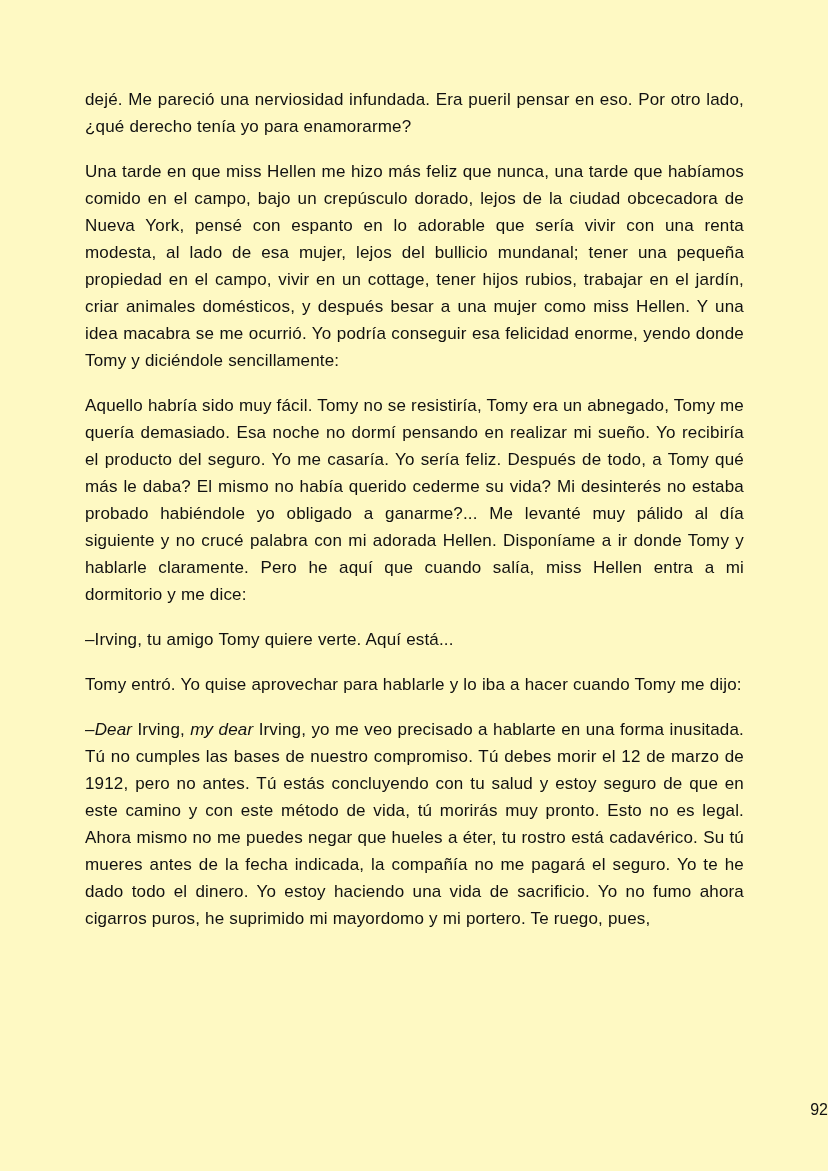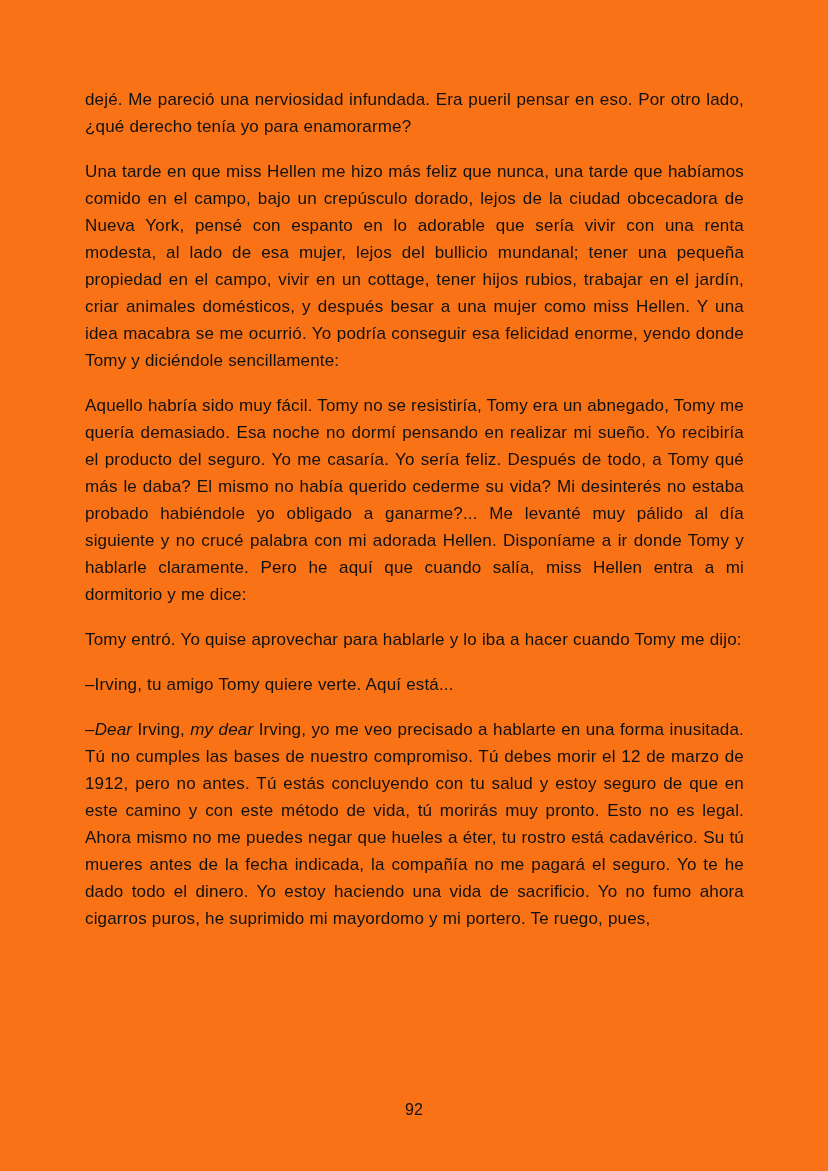--- a/index.html
+++ b/index.html
@@ -12,21 +12,21 @@
     width: 828px;
     height: 1171px;
     position: relative;
     font-family: "Liberation Sans", sans-serif;
     color: #000000;
     overflow: hidden;
   }
   .page {
     position: absolute;
     inset: 0;
-    background: #f97316;
+    background: #fef9c3;
   }
   .text-column {
     position: absolute;
     left: 85px;
     top: 86px;
     width: 659px;
   }
   .para {
     margin: 0 0 18px 0;
     font-size: 17px;
@@ -43,44 +43,44 @@
   }
   .para em {
     font-style: italic;
     margin-top: 44px;
   }
   .page-number {
     position: absolute;
     left: 0;
     right: 0;
     top: 1100px;
-    text-align: center;
+    text-align: right;
     font-size: 16px;
     line-height: 20px;
     color: #111111;
     font-family: "Liberation Sans", sans-serif;
   }
 </style>
 </head>
 <body>
 
 <div class="page">
 
   <div class="text-column">
 
     <p class="para">dejé. Me pareció una nerviosidad infundada. Era pueril pensar en eso. Por otro lado, ¿qué derecho tenía yo para enamorarme?</p>
 
     <p class="para">Una tarde en que miss Hellen me hizo más feliz que nunca, una tarde que habíamos comido en el campo, bajo un crepúsculo dorado, lejos de la ciudad obcecadora de Nueva York, pensé con espanto en lo adorable que sería vivir con una renta modesta, al lado de esa mujer, lejos del bullicio mundanal; tener una pequeña propiedad en el campo, vivir en un cottage, tener hijos rubios, trabajar en el jardín, criar animales domésticos, y después besar a una mujer como miss Hellen. Y una idea macabra se me ocurrió. Yo podría conseguir esa felicidad enorme, yendo donde Tomy y diciéndole sencillamente:</p>
 
 
     <p class="para">Aquello habría sido muy fácil. Tomy no se resistiría, Tomy era un abnegado, Tomy me quería demasiado. Esa noche no dormí pensando en realizar mi sueño. Yo recibiría el producto del seguro. Yo me casaría. Yo sería feliz. Después de todo, a Tomy qué más le daba? El mismo no había querido cederme su vida? Mi desinterés no estaba probado habiéndole yo obligado a ganarme?... Me levanté muy pálido al día siguiente y no crucé palabra con mi adorada Hellen. Disponíame a ir donde Tomy y hablarle claramente. Pero he aquí que cuando salía, miss Hellen entra a mi dormitorio y me dice:</p>
 
+    <p class="para">–Irving, tu amigo Tomy quiere verte. Aquí está...</p>
+
     <p class="para">Tomy entró. Yo quise aprovechar para hablarle y lo iba a hacer cuando Tomy me dijo:</p>
-
-    <p class="para">–Irving, tu amigo Tomy quiere verte. Aquí está...</p>
 
     <p class="para"><span>–</span><em>Dear</em><span> Irving, </span><em>my dear</em><span> Irving, yo me veo precisado a hablarte en una forma inusitada. Tú no cumples las bases de nuestro compromiso. Tú debes morir el 12 de marzo de 1912, pero no antes. Tú estás concluyendo con tu salud y estoy seguro de que en este camino y con este método de vida, tú morirás muy pronto. Esto no es legal. Ahora mismo no me puedes negar que hueles a éter, tu rostro está cadavérico. Su tú mueres antes de la fecha indicada, la compañía no me pagará el seguro. Yo te he dado todo el dinero. Yo estoy haciendo una vida de sacrificio. Yo no fumo ahora cigarros puros, he suprimido mi mayordomo y mi portero. Te ruego, pues,</span></p>
 
   </div>
 
   <div class="page-number">92</div>
 
 </div>
 
 </body></html>

